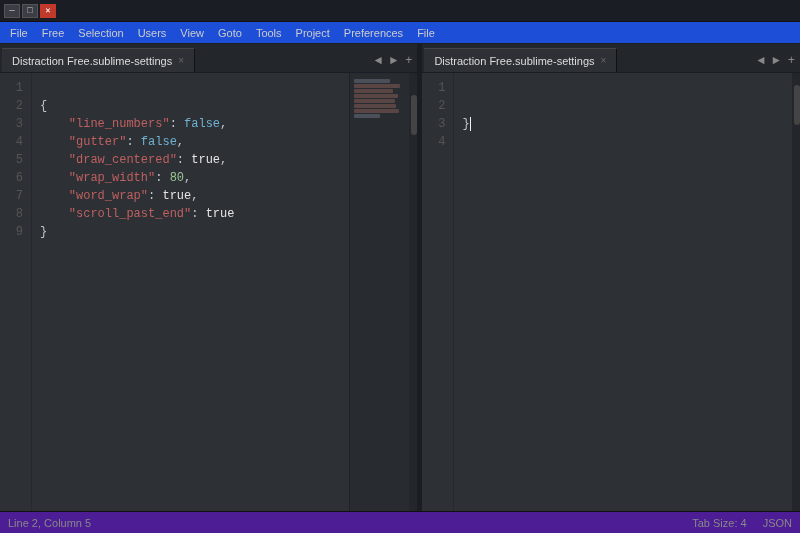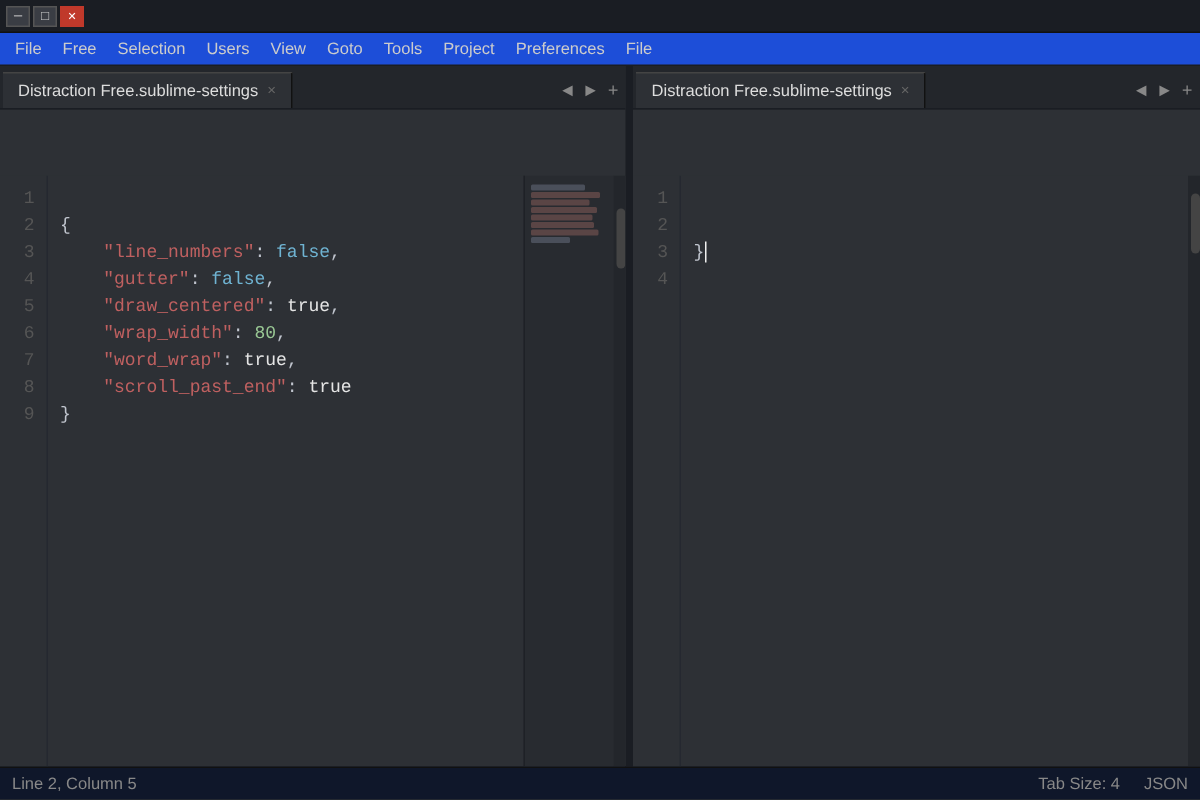--- a/index.html
+++ b/index.html
@@ -68,21 +68,20 @@
       
     }
 
     
     .pane {
       display: flex;
       flex-direction: column;
       flex: 1;
       border-right: 1px solid #1a1d23;
       overflow: hidden;
-      gap: 44px;
     }
     .pane:last-child { border-right: none; }
 
     
     .tab-bar {
       height: 29px;
       background: #23262b;
       display: flex;
       align-items: flex-end;
       padding: 0 2px;
@@ -211,21 +210,21 @@
     }
     .minimap-line {
       height: 4px;
       margin-bottom: 1px;
       border-radius: 1px;
     }
 
     
     .status-bar {
       height: 22px;
-      background: #0f172a;
+      background: #4c1d95;
       display: flex;
       align-items: center;
       padding: 0 8px;
       border-top: 1px solid #111;
       color: #888;
       font-size: 11px;
       font-family: 'Segoe UI', Arial, sans-serif;
     }
     .status-left { flex: 1; }
     .status-right {

